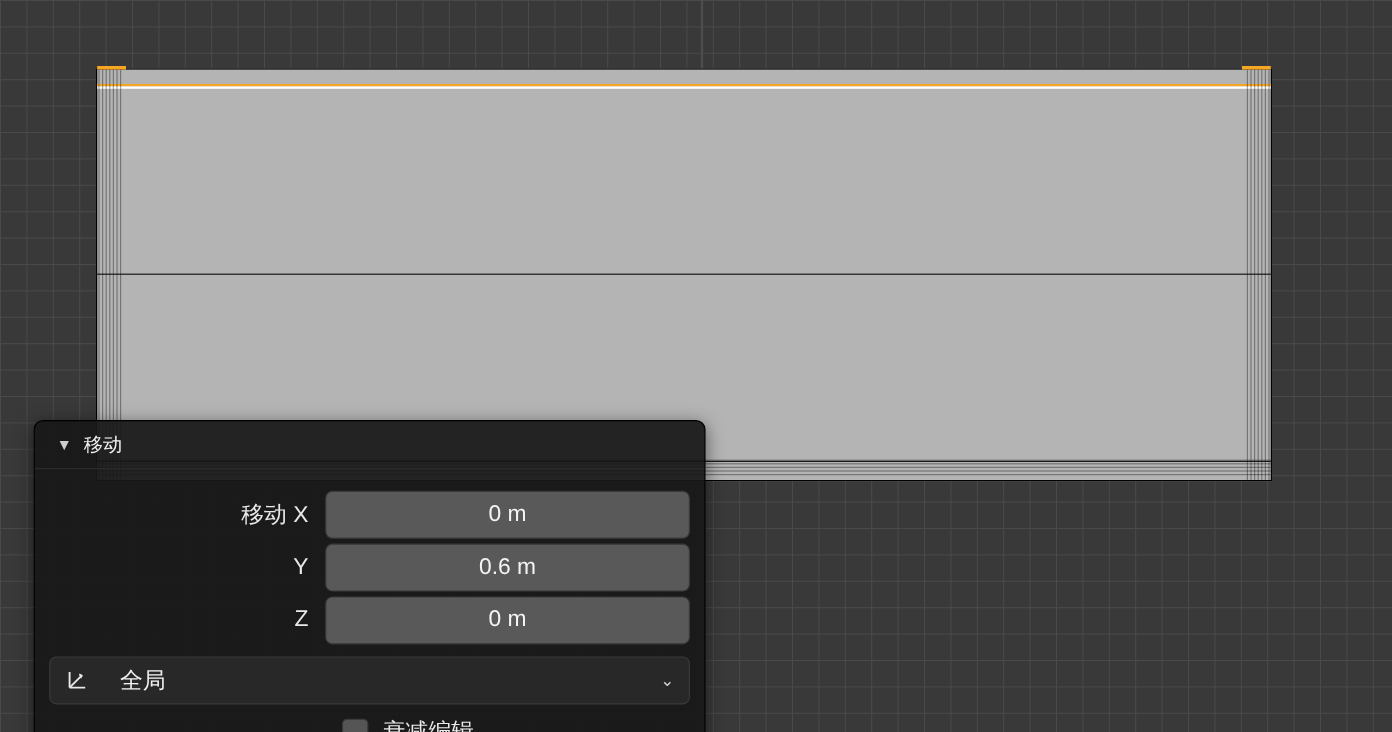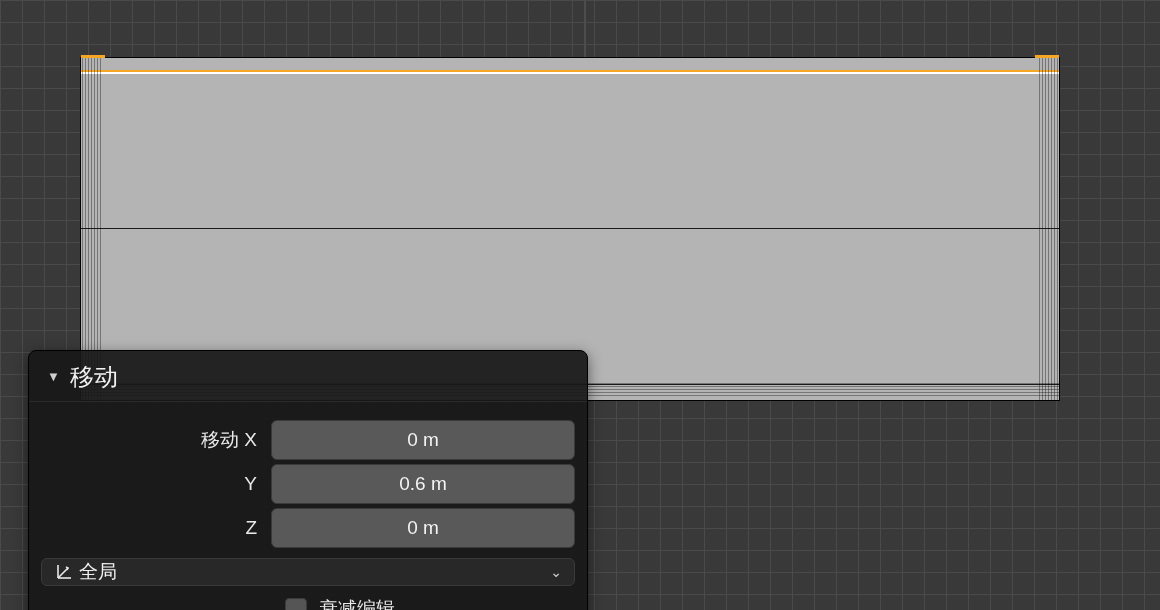--- a/index.html
+++ b/index.html
@@ -129,21 +129,21 @@
     padding: 10px 18px 8px 18px;
     border-bottom: 1px solid #2b2b2b;
   }
   .panel-header .tri {
     font-size: 13px;
     color: #cfcfcf;
     transform: translateY(-1px);
   }
   .panel-header .title {
     color: #f2f2f2;
-    font-size: 24px;
+    font-size: 16px;
   }
 
   .panel-body {
     padding: 18px 12px 0 12px;
   }
 
   .row {
     display: flex;
     align-items: center;
     margin-bottom: 4px;
@@ -174,24 +174,24 @@
     cursor: ew-resize;
   }
   .numstack .numfield { border-radius: 0; }
   .numstack .numfield:first-child { border-top-left-radius: 6px; border-top-right-radius: 6px; }
   .numstack .numfield:last-child  { border-bottom-left-radius: 6px; border-bottom-right-radius: 6px; }
   .numstack { flex: 1; display: flex; flex-direction: column; }
 
   
   .dropdown {
     flex: 1;
-    height: 28px;
+    height: 40px;
     display: flex;
     align-items: center;
-    gap: 5px;
+    gap: 26px;
     padding: 0 12px;
     background: #282828;
     border: 1px solid #3a3a3a;
     border-radius: 6px;
     color: #f0f0f0;
     font-size: 19px;
     cursor: pointer;
     position: relative;
   }
   .dropdown .dd-icon svg { width: 20px; height: 20px; display:block; }

